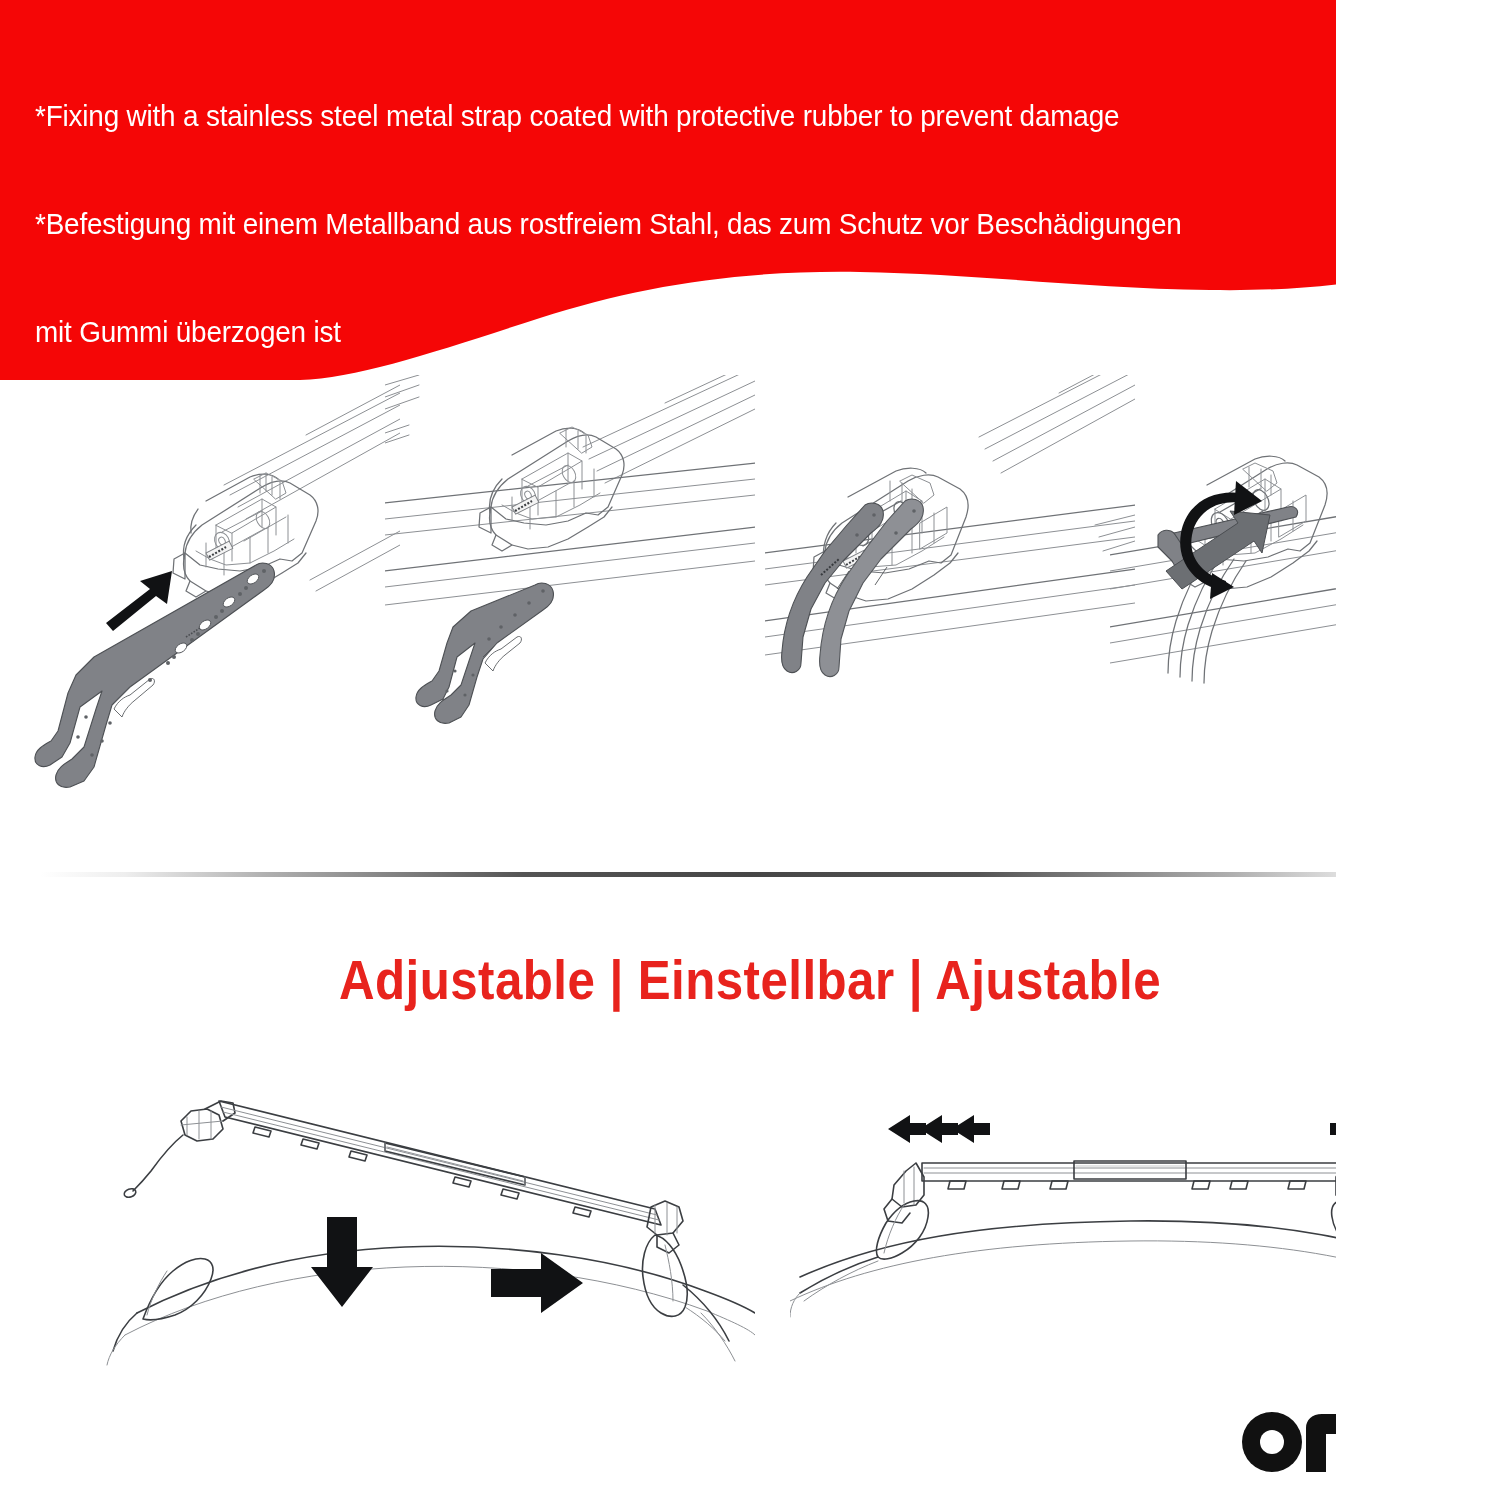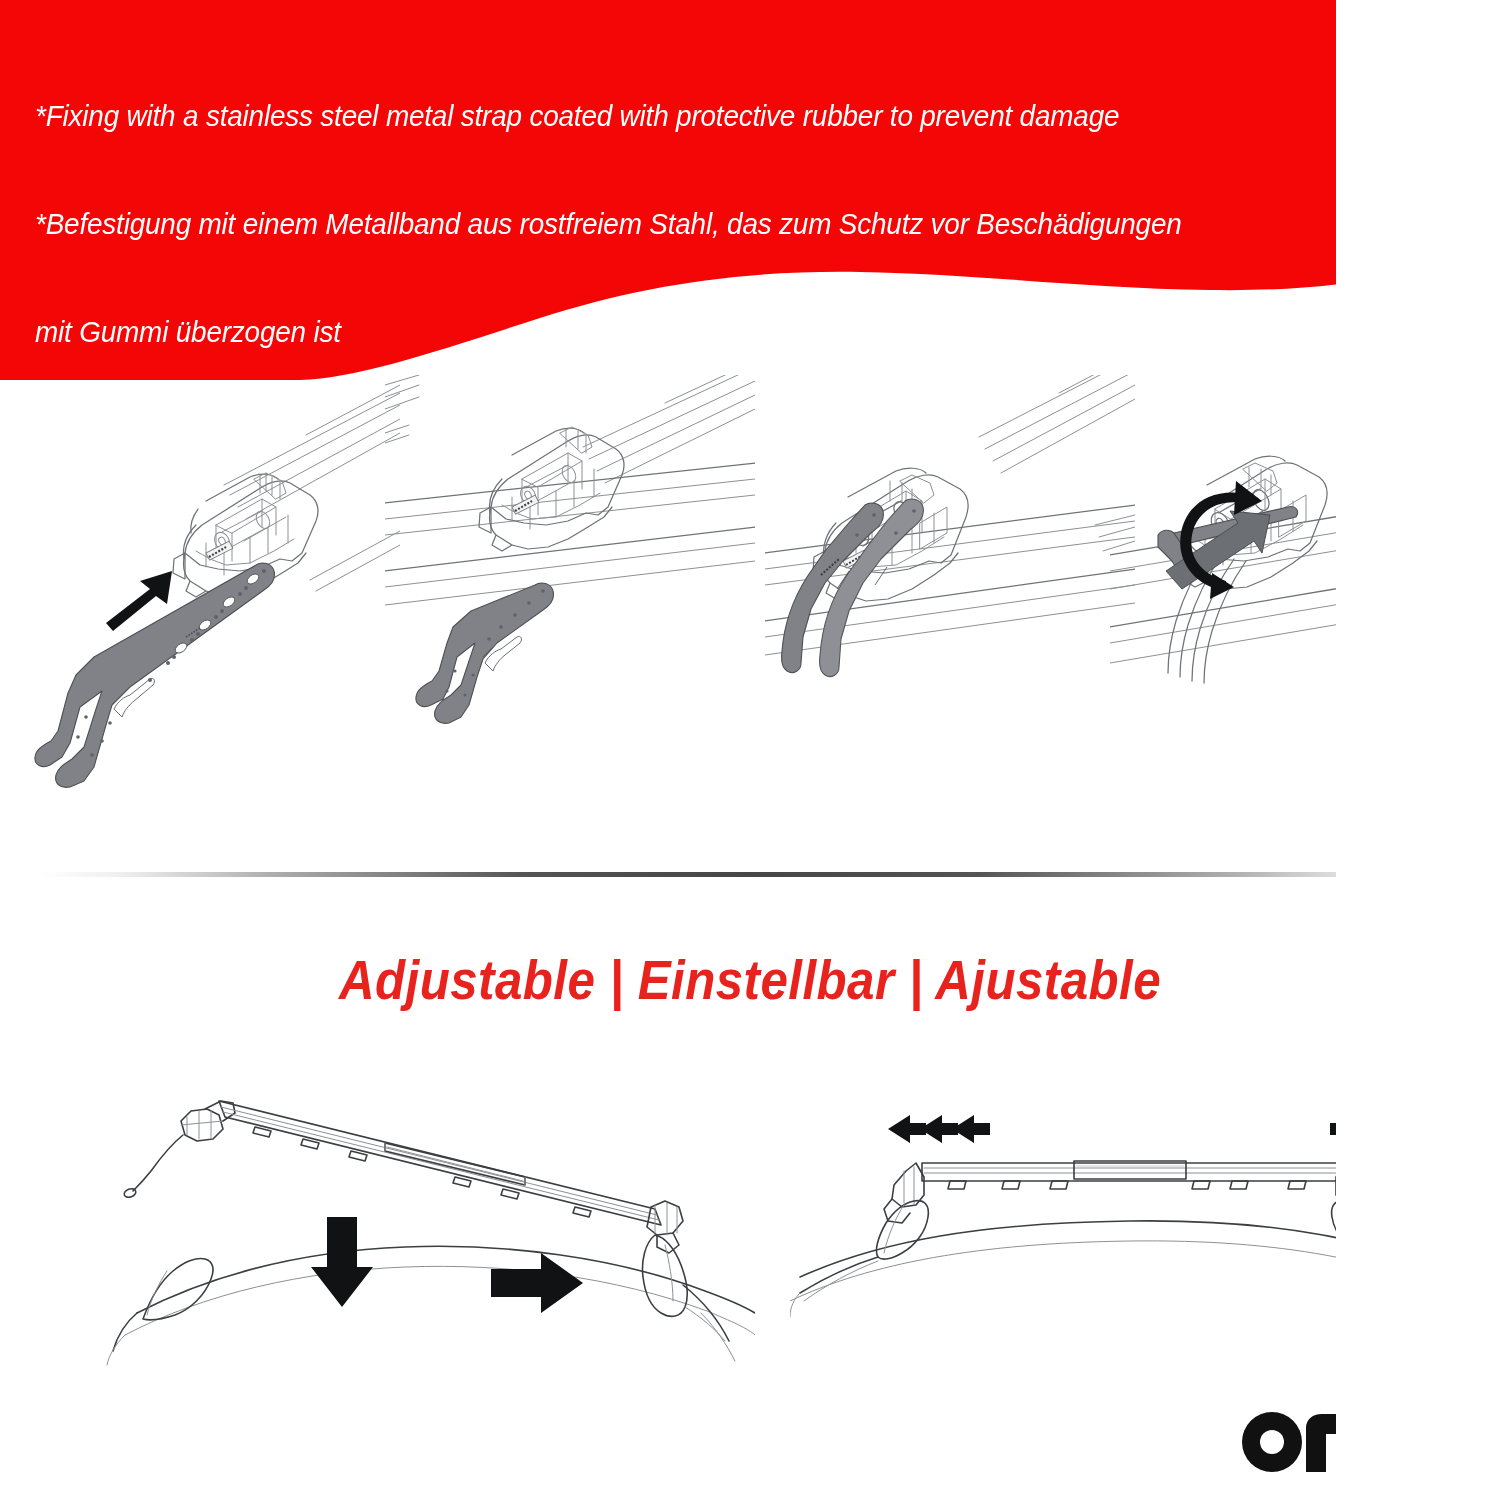--- a/index.html
+++ b/index.html
@@ -3,21 +3,21 @@
 <meta charset="utf-8">
 <style>
   html,body{margin:0;padding:0;}
   body{
     width:1500px;height:1500px;
     background:#ffffff;
     font-family:"Liberation Sans", sans-serif;
     overflow:hidden;
     position:relative;
   }
-  #page{position:relative;width:1336px;height:1500px;background:#fff;overflow:hidden;font-style:italic;}
+  #page{position:relative;width:1336px;height:1500px;background:#fff;overflow:hidden;}
 
   
   .banner-wrap{position:absolute;left:0;top:0;width:1500px;height:380px;}
   .banner-svg{position:absolute;left:0;top:0;width:1500px;height:380px;display:block;}
   .banner-text{
     position:absolute;left:35px;top:26px;width:1420px;
     color:#ffffff;
     font-family:"Liberation Sans", sans-serif;
     font-size:30px;
     line-height:36px;

